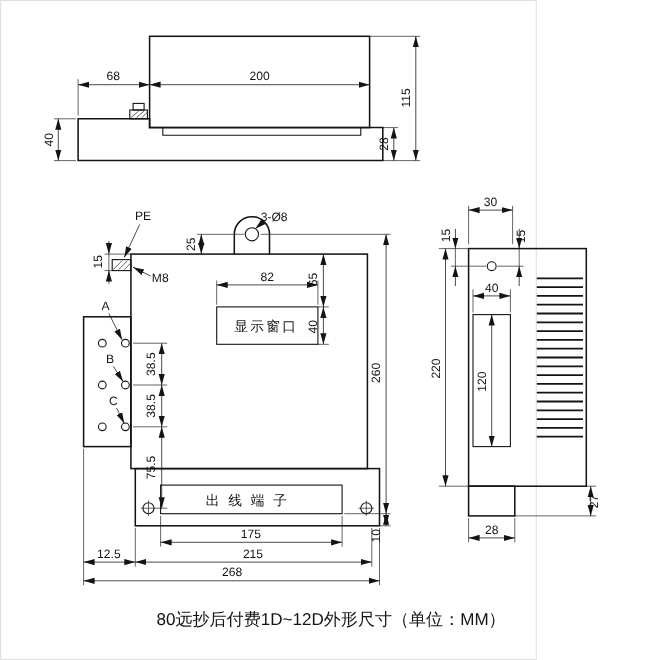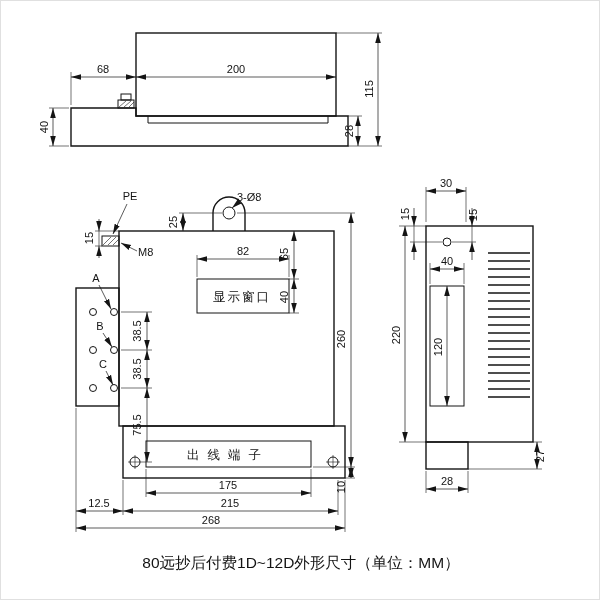--- a/index.html
+++ b/index.html
@@ -1,16 +1,16 @@
 <!DOCTYPE html>
 <html><head>
 <meta charset="utf-8">
 <style>
   html,body{margin:0;padding:0;background:#fff;}
-  .page{position:relative;width:600px;height:600px;background:#fff;border:1px solid #e0e0e0;box-sizing:border-box;}
+  .page{position:relative;width:488px;height:600px;background:#fff;border:1px solid #e0e0e0;box-sizing:border-box;}
   svg{position:absolute;left:0;top:0;}
   .obj{fill:none;stroke:#141414;stroke-width:1.4;}
   .obj2{fill:none;stroke:#141414;stroke-width:1;}
   .ext,.hat,.thin{fill:none;stroke:#141414;stroke-width:.6;}
   .dim,.arr1,.ldr{fill:none;stroke:#141414;stroke-width:.7;}
   .vent{fill:none;stroke:#141414;stroke-width:1.6;}
   text{fill:#141414;font-family:"Liberation Sans","DejaVu Sans",sans-serif;font-size:11px;text-anchor:middle;}
   .cjk{font-size:12.5px;}
   .cap{font-size:15.5px;}
   .st{text-anchor:start;}

